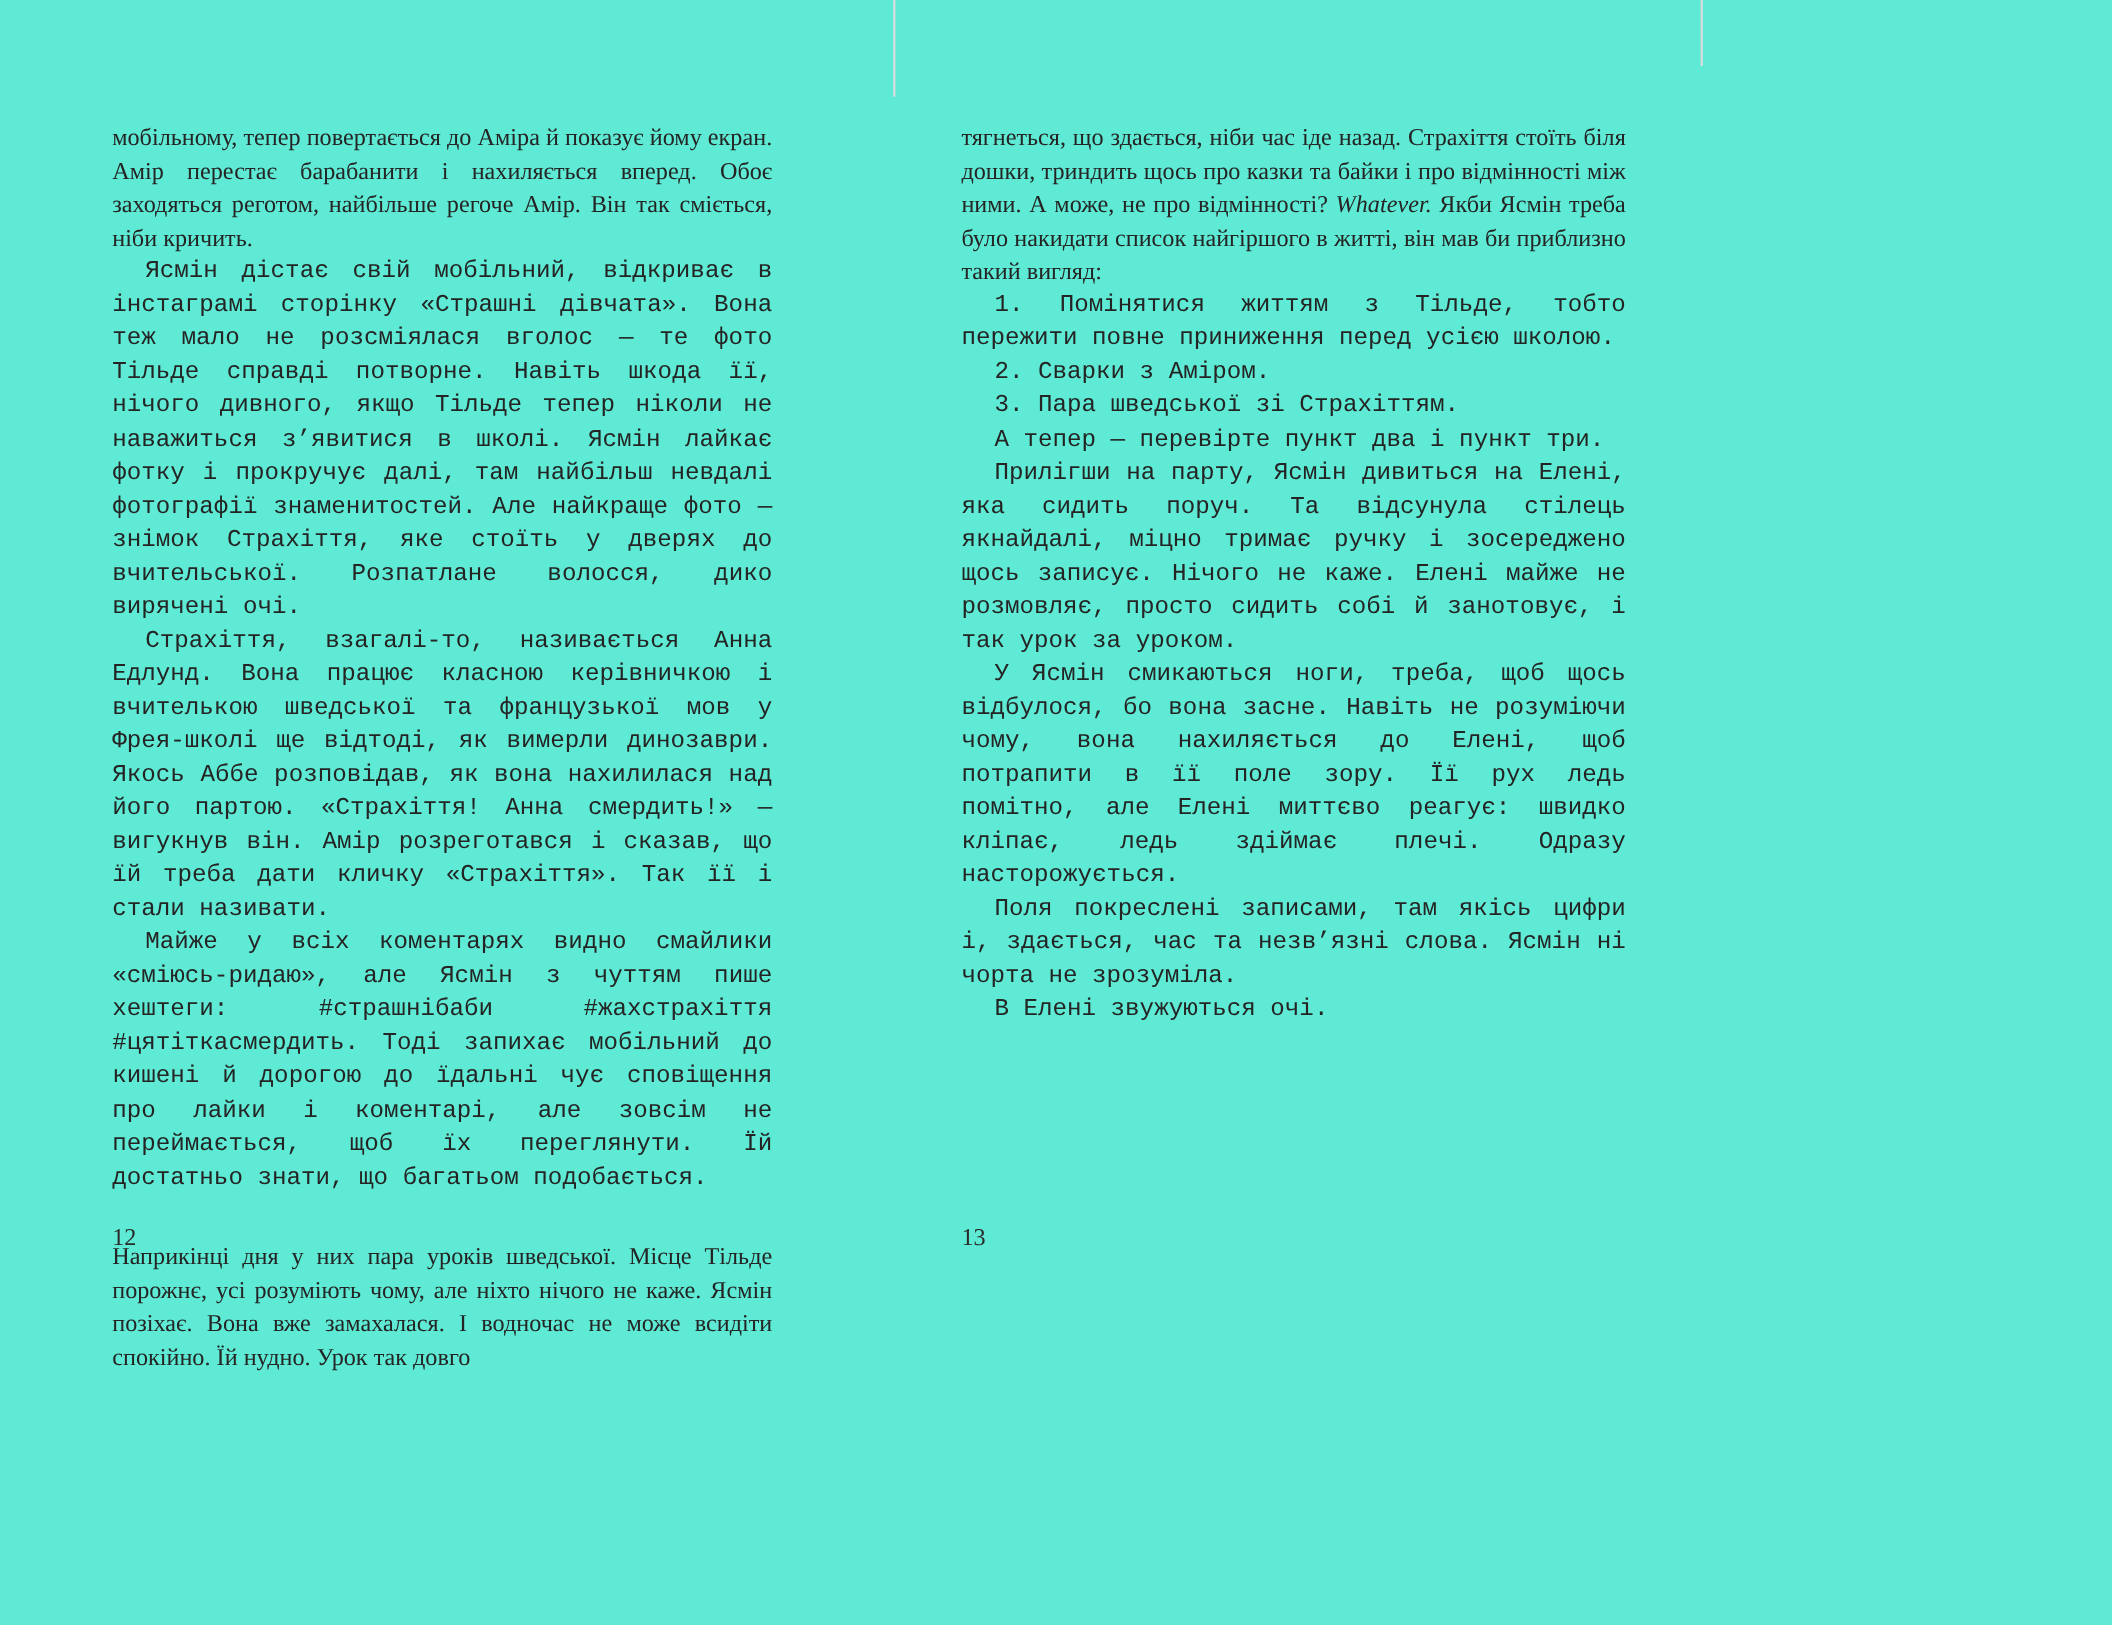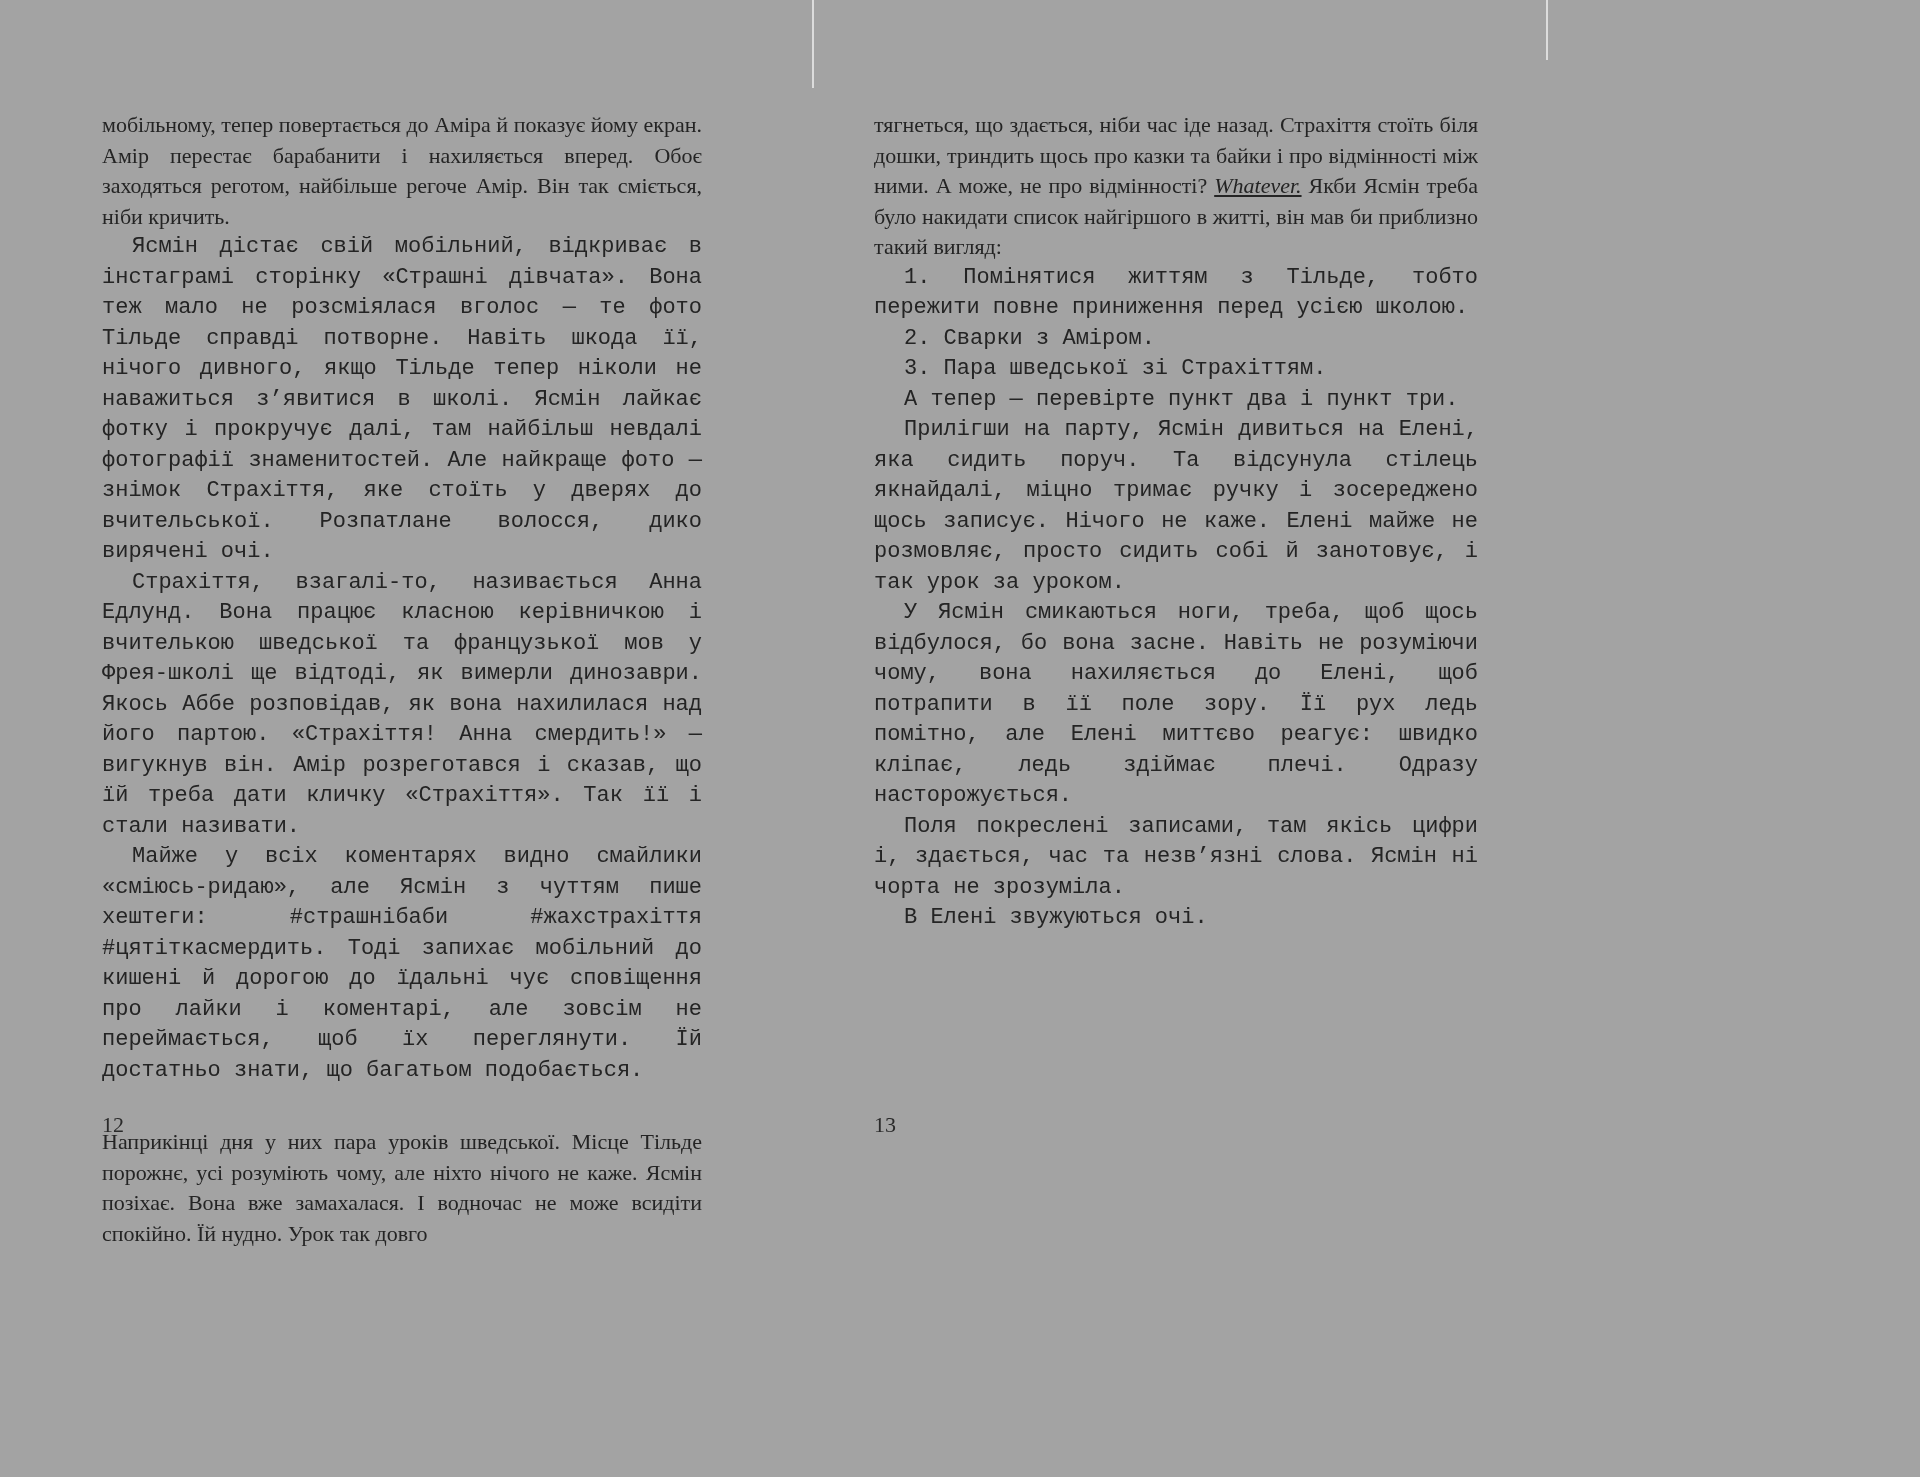--- a/index.html
+++ b/index.html
@@ -10,41 +10,41 @@
   }
   body {
     font-family: "Liberation Serif", "DejaVu Serif", serif;
     color: #242424;
     position: relative;
   }
   .spread {
     position: relative;
     width: 1920px;
     height: 1477px;
-    background: #a3a3a3;
+    background: #5eead4;
     overflow: hidden;
   }
   .text-block {
     position: absolute;
     top: 110px;
     font-size: 22px;
     line-height: 30.5px;
     text-align: justify;
     text-justify: inter-word;
   }
   .text-block p {
     text-align: justify;
     hyphens: auto;
     -webkit-hyphens: auto;
   }
   .page-left .text-block { left: 102px; width: 600px; }
   .page-right .text-block { left: 874px; width: 604px; }
   p.ind { text-indent: 30px; font-family: Liberation Mono, monospace; }
   p.section-start { margin-top: 41px; }
-  em.it { font-style: italic; text-decoration: underline; }
+  em.it { font-style: italic; }
   .folio {
     position: absolute;
     top: 1112px;
     font-size: 22px;
     color: #2a2a2a;
   }
   .page-left .folio { left: 102px; width: 600px; }
   .page-right .folio { left: 874px; width: 604px; font-family: Liberation Serif, serif; }
   .scan-mark {
     position: absolute;

